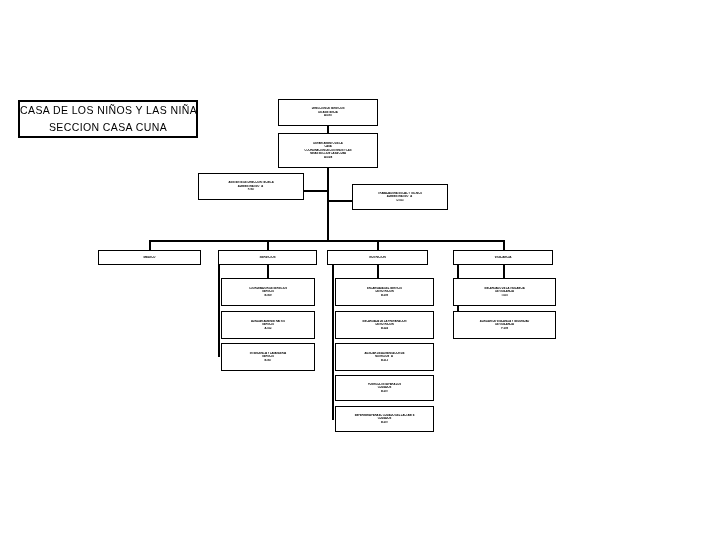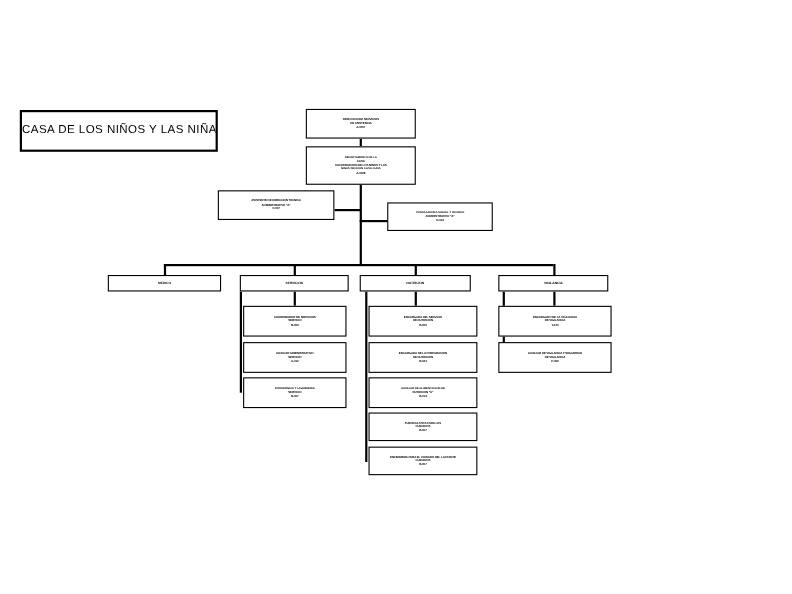--- a/index.html
+++ b/index.html
@@ -55,20 +55,21 @@
   .ln-v{position:absolute;width:1.5px;background:#000;z-index:1;}
   .ln-h{position:absolute;height:1.5px;background:#000;z-index:1;}
 </style>
 </head>
 <body>
 
 <div id="canvas">
 
   <div class="box title-box" style="left:18px;top:100px;width:180px;height:38px;">
     <span class="ln">CASA DE LOS NIÑOS Y LAS NIÑAS</span>
+    <span class="ln">SECCION CASA CUNA</span>
   </div>
 
   <div class="box micro" style="left:278px;top:99px;width:100px;height:27px;">
     <span class="ln">DIRECCION DE SERVICIOS</span>
     <span class="ln">DE ASISTENCIA</span>
     <span class="ln">A-0007</span>
   </div>
 
   <div class="ln-v" style="left:327px;top:126px;height:7px;"></div>
 

